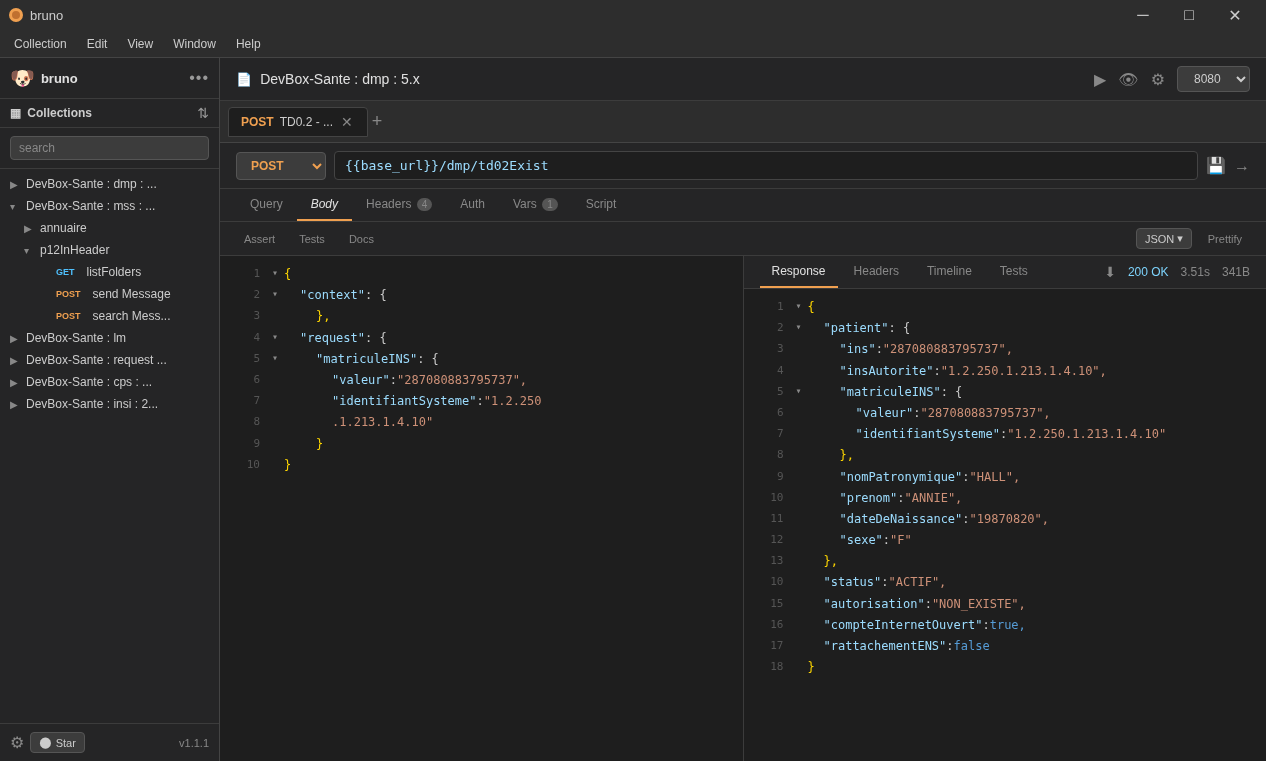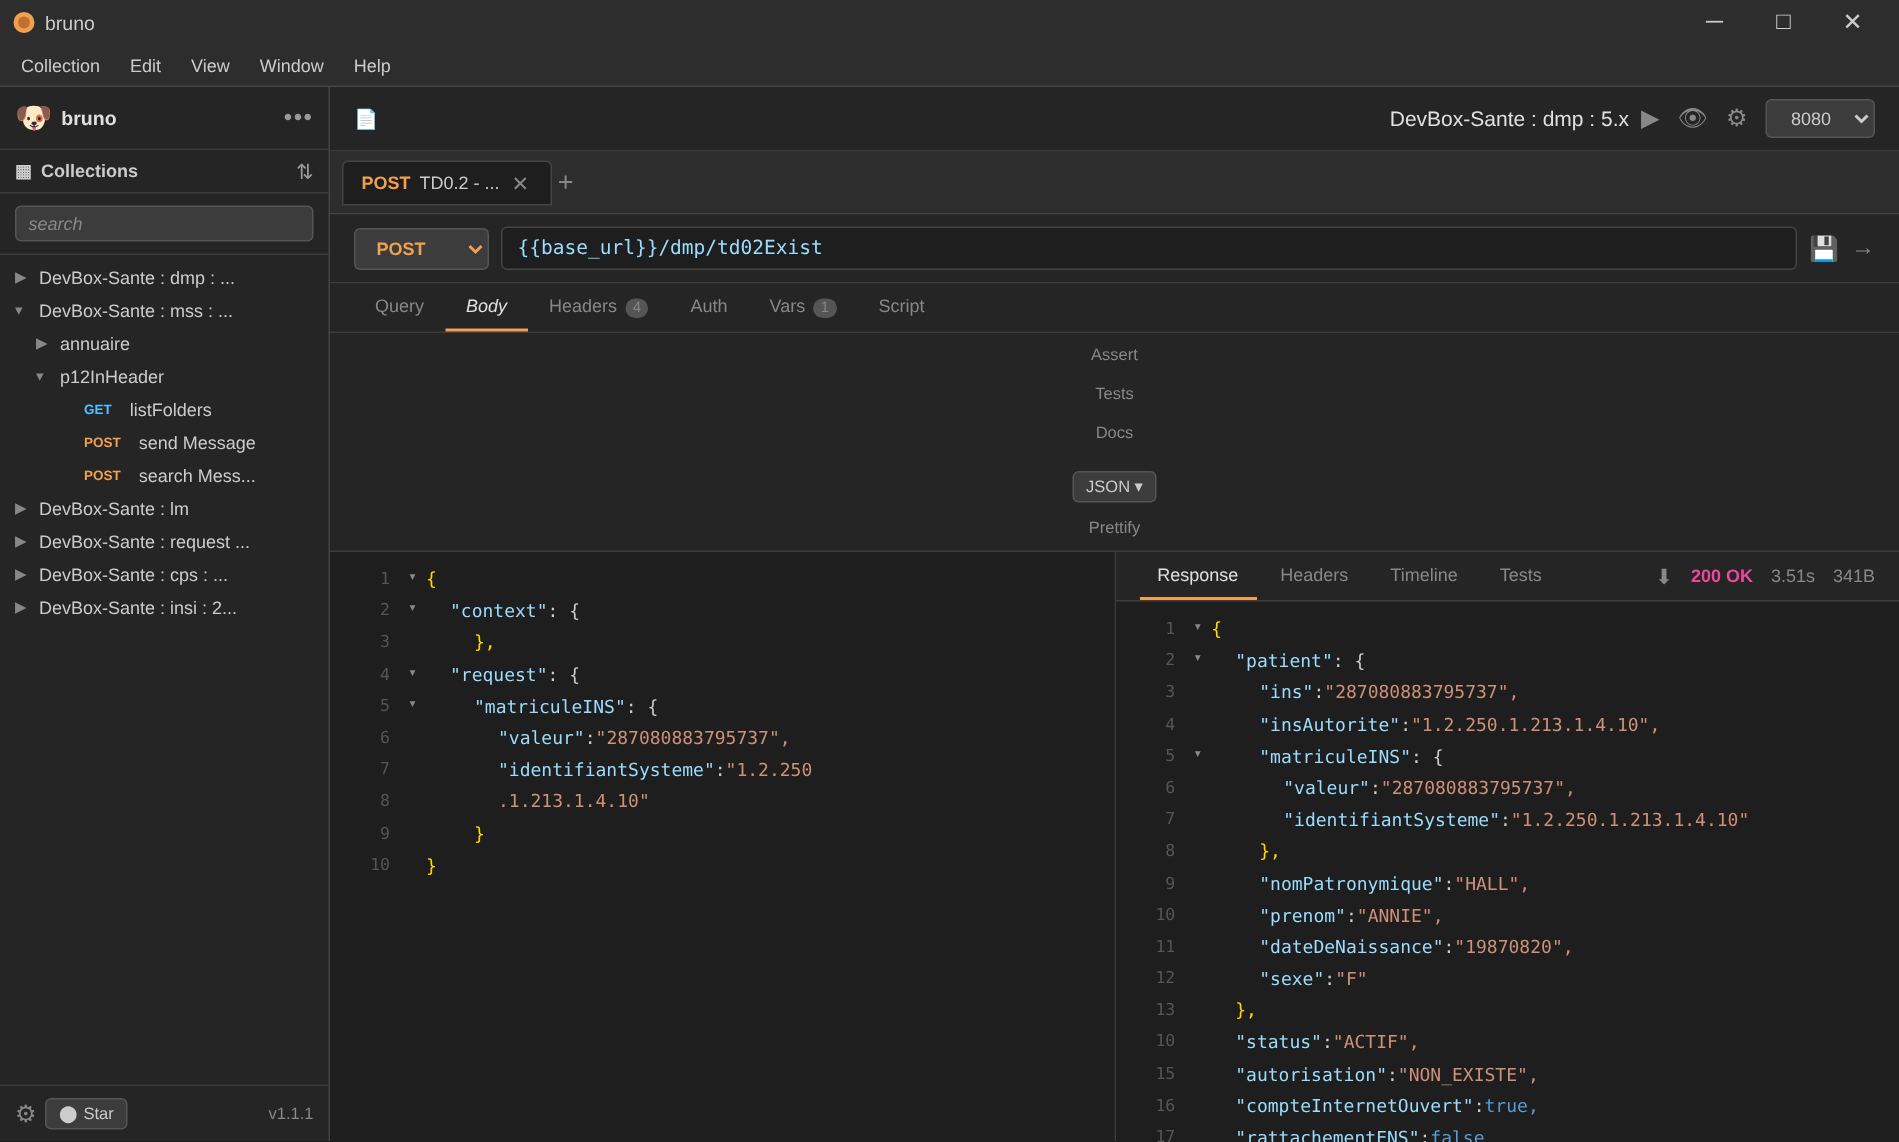--- a/index.html
+++ b/index.html
@@ -24,21 +24,21 @@
     .sidebar-logo { display: flex; align-items: center; gap: 6px; }
     .dog-icon { font-size: 20px; }
     .username { font-weight: 600; color: #e0e0e0; font-size: 13px; }
     .dots-btn { background: none; border: none; color: #999; cursor: pointer; font-size: 16px; letter-spacing: 1px; }
 
     .collections-header { padding: 6px 10px; display: flex; align-items: center; justify-content: space-between; border-bottom: 1px solid #3c3c3c; }
     .collections-label { display: flex; align-items: center; gap: 6px; font-size: 12px; font-weight: 600; color: #ccc; }
     .sort-btn { background: none; border: none; color: #999; cursor: pointer; font-size: 14px; }
 
     .search-box { padding: 8px 10px; border-bottom: 1px solid #3c3c3c; }
-    .search-input { width: 100%; background: #3c3c3c; border: 1px solid #555; border-radius: 4px; padding: 4px 8px; color: #ccc; font-size: 12px; outline: none; font-style: italic; }
+    .search-input { width: 100%; background: #3c3c3c; border: 1px solid #555; border-radius: 4px; padding: 4px 8px; color: #ccc; font-size: 12px; outline: none; }
     .search-input::placeholder { color: #888; }
 
     .sidebar-tree { flex: 1; overflow-y: auto; padding: 4px 0; }
     .tree-item { padding: 4px 10px; cursor: pointer; display: flex; align-items: center; gap: 4px; font-size: 12px; color: #ccc; }
     .tree-item .chevron { font-size: 10px; color: #888; width: 12px; }
     .tree-item .label { flex: 1; white-space: nowrap; overflow: hidden; text-overflow: ellipsis; }
 
     .tree-child { padding-left: 24px; }
     .tree-grandchild { padding-left: 36px; }
 
@@ -57,56 +57,56 @@
 
     
     .tab-bar { height: 42px; background: #2d2d2d; display: flex; align-items: center; border-bottom: 1px solid #444; padding: 0 8px; gap: 4px; }
     .tab-item { display: flex; align-items: center; gap: 6px; padding: 6px 12px; background: #1e1e1e; border: 1px solid #444; border-radius: 4px 4px 0 0; font-size: 12px; color: #ccc; cursor: pointer; }
     .tab-item .tab-method { color: #f0a050; font-weight: 600; }
     .tab-close { background: none; border: none; color: #888; cursor: pointer; font-size: 14px; padding: 0 2px; }
     .tab-add { background: none; border: none; color: #888; cursor: pointer; font-size: 18px; }
 
     
     .request-header { padding: 8px 16px; display: flex; align-items: center; gap: 8px; background: #252526; border-bottom: 1px solid #3c3c3c; }
-    .request-title { font-size: 14px; color: #e0e0e0; font-weight: 500; flex: 1; text-align: right; }
+    .request-title { font-size: 14px; color: #e0e0e0; font-weight: 500; flex: 1; }
     .header-icons { display: flex; gap: 12px; align-items: center; }
     .header-icon-btn { background: none; border: none; color: #888; cursor: pointer; font-size: 16px; }
     .port-select { background: #3c3c3c; border: 1px solid #555; border-radius: 4px; padding: 4px 12px; color: #ccc; font-size: 12px; cursor: pointer; }
 
     
     .url-bar { display: flex; align-items: center; padding: 8px 16px; background: #252526; border-bottom: 1px solid #3c3c3c; gap: 8px; }
     .method-select { background: #3c3c3c; border: 1px solid #555; border-radius: 4px; padding: 5px 10px; color: #f0a050; font-size: 12px; font-weight: 600; cursor: pointer; min-width: 90px; }
     .url-input { flex: 1; background: #1e1e1e; border: 1px solid #444; border-radius: 4px; padding: 6px 10px; color: #9cdcfe; font-size: 13px; outline: none; font-family: monospace; }
     .url-action-btn { background: none; border: none; color: #888; cursor: pointer; font-size: 16px; }
 
     
     .req-tabs { display: flex; gap: 0; padding: 0 16px; background: #252526; border-bottom: 1px solid #3c3c3c; }
     .req-tab { padding: 8px 14px; font-size: 12px; color: #888; cursor: pointer; border-bottom: 2px solid transparent; }
     .req-tab.active { color: #e0e0e0; border-bottom: 2px solid #f0a050; font-style: italic; }
     .req-tab .badge { background: #555; border-radius: 8px; padding: 1px 5px; font-size: 10px; margin-left: 2px; }
 
     
-    .body-tabs { display: flex; gap: 8px; padding: 6px 16px; background: #252526; border-bottom: 1px solid #3c3c3c; align-items: center; flex-direction: column; }
+    .body-tabs { display: flex; gap: 8px; padding: 6px 16px; background: #252526; border-bottom: 1px solid #3c3c3c; align-items: center; }
     .body-tab { padding: 3px 8px; font-size: 11px; color: #888; cursor: pointer; }
     .json-btn { padding: 3px 8px; background: #3c3c3c; border: 1px solid #555; border-radius: 4px; font-size: 11px; color: #ccc; cursor: pointer; display: flex; align-items: center; gap: 3px; }
     .prettify-btn { padding: 3px 8px; background: none; border: none; font-size: 11px; color: #888; cursor: pointer; }
     .body-tabs-spacer { flex: 1; }
 
     
     .panels { display: flex; flex: 1; overflow: hidden; }
 
     
     .code-panel { flex: 1; display: flex; flex-direction: column; border-right: 1px solid #3c3c3c; overflow: hidden; }
     .response-panel { flex: 1; display: flex; flex-direction: column; overflow: hidden; }
 
     .response-tabs-bar { display: flex; align-items: center; padding: 0 16px; background: #252526; border-bottom: 1px solid #3c3c3c; gap: 4px; }
     .res-tab { padding: 8px 12px; font-size: 12px; color: #888; cursor: pointer; border-bottom: 2px solid transparent; }
     .res-tab.active { color: #e0e0e0; border-bottom: 2px solid #f0a050; }
     .res-stats { margin-left: auto; display: flex; gap: 12px; align-items: center; font-size: 12px; }
-    .stat-ok { color: #ec4899; font-weight: 700; }
+    .stat-ok { color: #7dd3fc; font-weight: 400; }
     .stat-time { color: #888; }
     .stat-size { color: #888; }
     .res-download { background: none; border: none; color: #888; cursor: pointer; font-size: 14px; }
 
     .code-editor { flex: 1; overflow: auto; padding: 8px 0; background: #1e1e1e; font-family: 'Consolas', 'Monaco', monospace; font-size: 12px; }
     .code-line { display: flex; align-items: flex-start; padding: 1px 16px; line-height: 1.6; }
     .line-num { color: #555; min-width: 24px; text-align: right; margin-right: 12px; user-select: none; font-size: 11px; }
     .line-triangle { color: #888; margin-right: 4px; font-size: 10px; width: 8px; }
 
     

